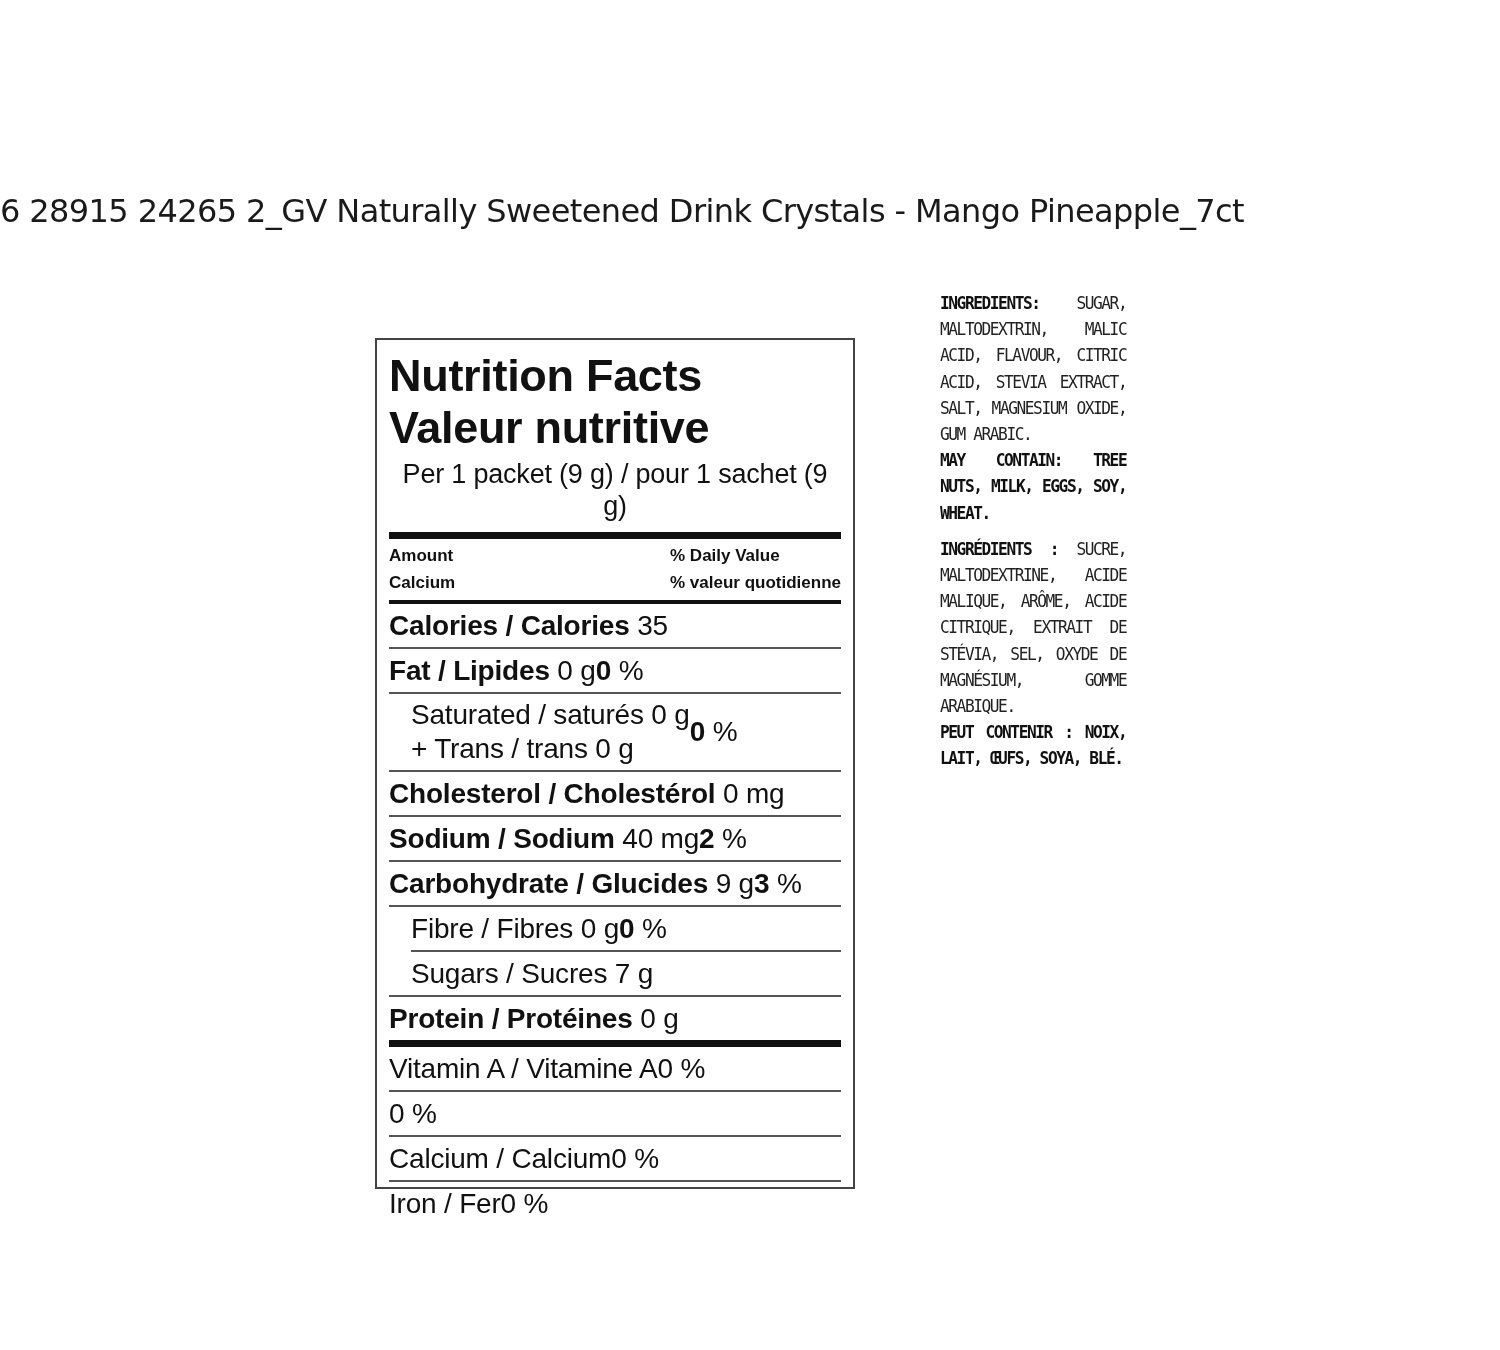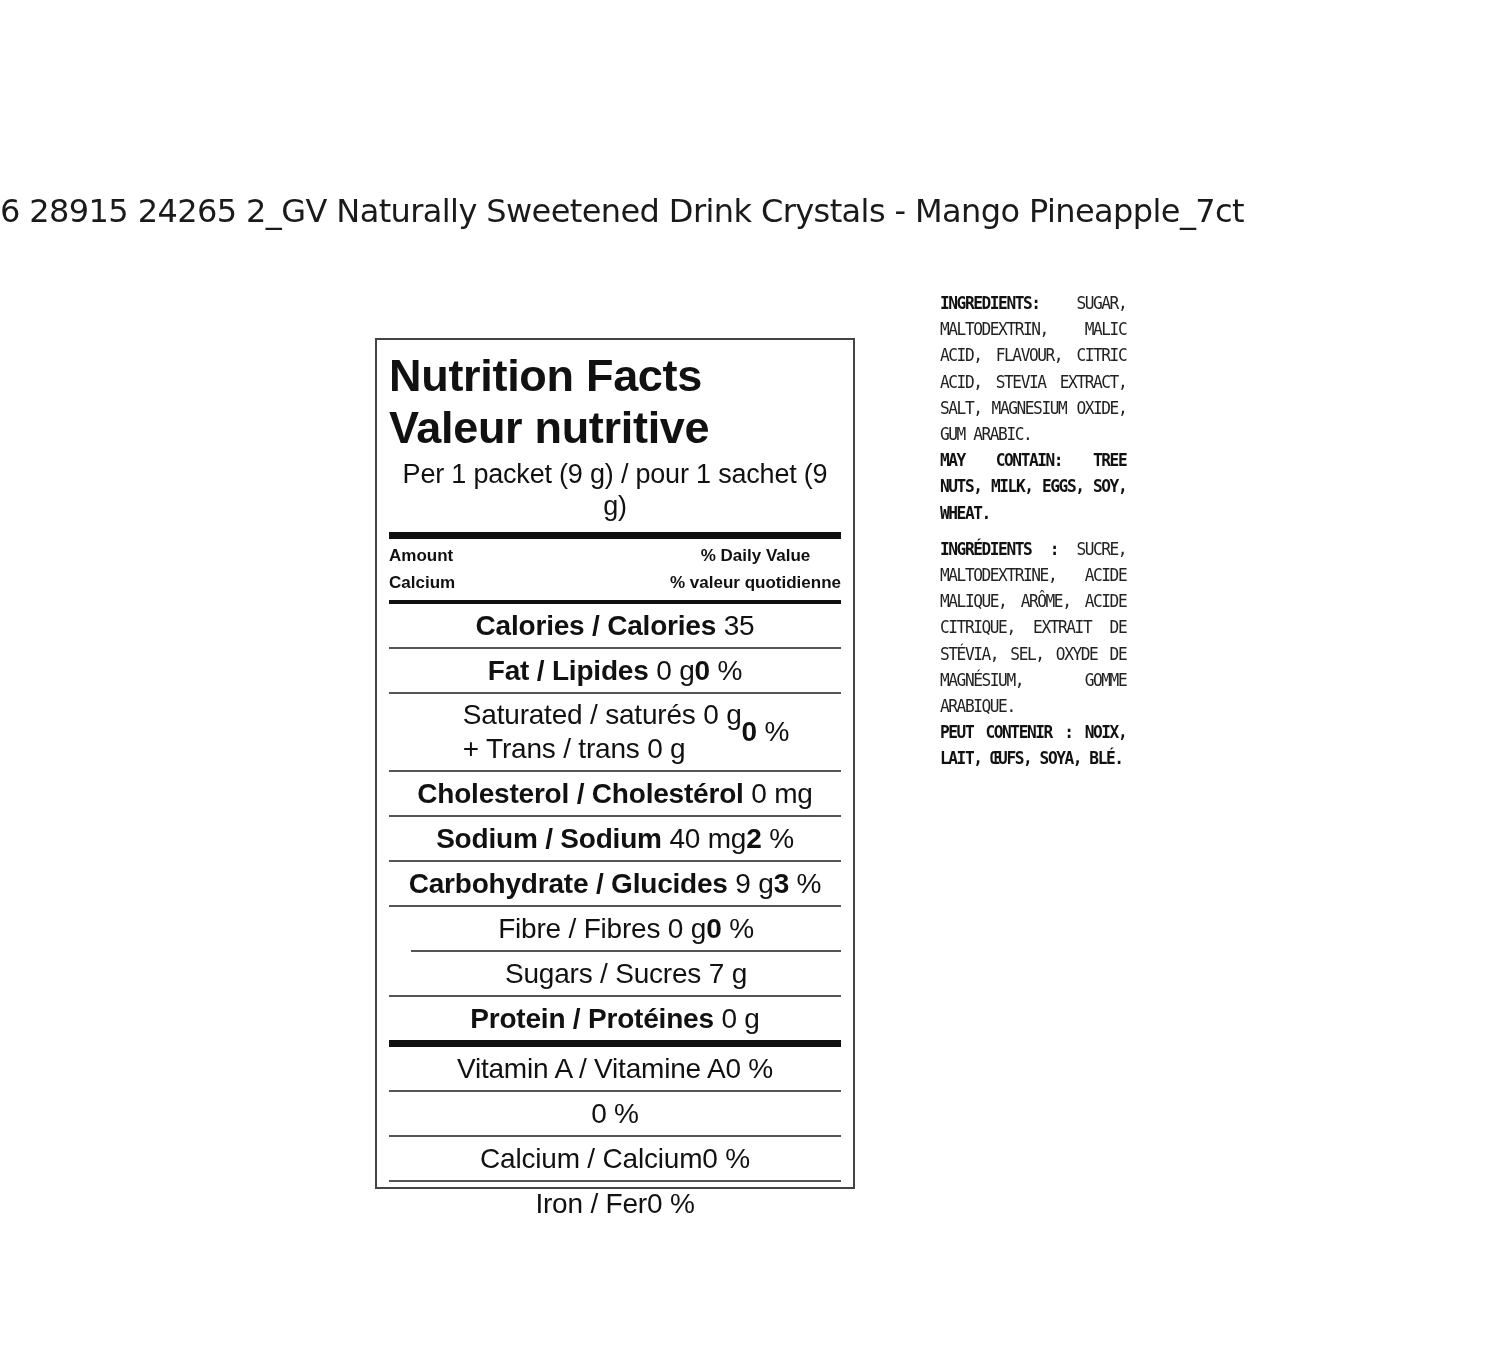--- a/index.html
+++ b/index.html
@@ -16,23 +16,23 @@
   .nf-title { font-weight: bold; font-size: 45px; line-height: 52px; margin-top: 10px; letter-spacing: -0.3px; }
   .nf-serving { font-size: 27px; line-height: 32px; margin-top: 4px; letter-spacing: -0.2px; text-align: center; }
 
   .rule-thick { height: 7px; background: #111; margin-top: 10px; }
   .rule-med { height: 4px; background: #111; }
   .rule { height: 2px; background: #555; }
   .rule-indent { height: 2px; background: #555; margin-left: 22px; }
 
   .head-row { display: flex; justify-content: space-between; font-weight: bold; font-size: 17px;
     line-height: 27px; padding: 3px 0 4px 0; }
-  .head-row .right { text-align: center; }
+  .head-row .right { text-align: left; }
 
-  .row { display: flex; justify-content: center; align-items: center;
+  .row { display: flex; justify-content: flex-start; align-items: center;
     font-size: 28px; height: 43px; letter-spacing: -0.2px; }
   .row.tall { height: 76px; }
   .row .name b { font-weight: bold; }
   .row.indent .name { padding-left: 22px; }
   .row .dv { text-align: right; white-space: nowrap; }
   .row .dv b { font-weight: bold; }
   .row .lines { display: flex; flex-direction: column; line-height: 34px; }
 
   .ingredients { position: absolute; left: 940px; top: 290px; width: 196px;
     font-family: "DejaVu Sans Mono", "Liberation Mono", monospace; font-size: 17px;

